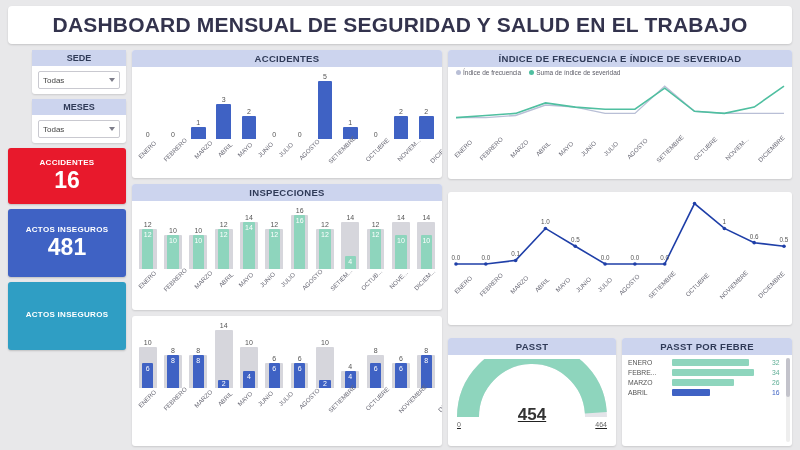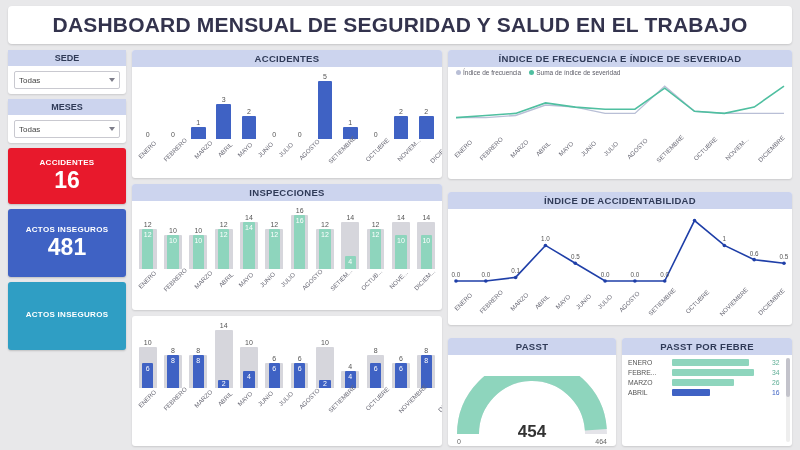--- a/index.html
+++ b/index.html
@@ -34,21 +34,21 @@
     box-shadow: 0 1px 2px rgba(0,0,0,.13);
     position: relative; overflow: hidden;
   }
   .card-head {
     background: #ccd4ee; color: #2f3a57;
     font-size: 9.5px; font-weight: bold; text-align: center;
     padding: 3px 0 3px 0; letter-spacing: .3px;
   }
 
   
-  .slicer { background:#fff; border-radius:3px; box-shadow:0 1px 2px rgba(0,0,0,.13); padding-bottom:5px;}
+  .slicer { background:#fff; border-radius:3px; box-shadow:0 1px 2px rgba(0,0,0,.13); padding-bottom:5px;margin-left:24px;}
   .slicer-head { background:#ccd4ee; color:#2f3a57; font-size:9px; font-weight:bold; text-align:center; padding:3px 0; }
   .slicer-box {
     margin: 5px 6px 0 6px; border:1px solid #c9c9d0; border-radius:2px; height:18px;
     display:flex; align-items:center; justify-content:space-between; padding:0 4px;
     font-size:8px; color:#444; background:#fff;
   }
   .caret { width:0;height:0;border-left:3.5px solid transparent;border-right:3.5px solid transparent;border-top:4px solid #7d7d8a;}
 
   
   .kpi { border-radius:3px; color:#fff; text-align:center; padding:3px 2px 5px 2px; box-shadow:0 1px 2px rgba(0,0,0,.18); }
@@ -78,21 +78,21 @@
 
   
   .legend { display:flex; gap:8px; padding:2px 0 0 8px; align-items:center;}
   .legend .lg { display:flex; align-items:center; gap:2px; font-size:6.5px; color:#5b5b66; }
   .dotc { width:5px; height:5px; border-radius:50%; display:inline-block; }
 
   svg { display:block; }
   .lbl-sm { font-size:6.3px; fill:#555; }
 
   
-  .gauge-wrap { display:flex; flex-direction:column; align-items:center; padding-top:21px;}
+  .gauge-wrap { display:flex; flex-direction:column; align-items:center; padding-top:4px;text-decoration:underline;}
   .gauge-val { font-size:17px; font-weight:bold; color:#333; }
   .gauge-ends { display:flex; justify-content:space-between; width:150px; font-size:7px; color:#666; margin-top:-4px;}
 
   
   .pm-rows { padding:4px 6px 0 6px; }
   .pm-row { display:flex; align-items:center; gap:4px; margin-bottom:3px; }
   .pm-name { width:40px; font-size:6.8px; color:#555; white-space:nowrap; overflow:hidden;}
   .pm-bar-track { flex:1; height:7px; position:relative; }
   .pm-bar { height:7px; background:#8ed5bd; border-radius:1px; }
   .pm-val { width:14px; font-size:6.8px; color:#6a8; text-align:left;}
@@ -604,21 +604,20 @@
             <div class="xcell">
               <span class="xlab">NOVIEM...</span>
             </div>
             <div class="xcell">
               <span class="xlab">DICIEMBRE</span>
             </div>
           </div>
       </div>
 
       <div class="card" style="height:138px;">
-        <div class="card-head">ÍNDICE DE ACCIDENTABILIDAD</div>
         <div id="plot-acc" style="height:84px;">
             <svg width="344" height="84">
               <path d="M8.0 72.0 L37.8 72.0 L67.6 68.4 L97.5 36.4 L127.3 54.2 L157.1 72.0 L186.9 72.0 L216.7 72.0 L246.5 11.6 L276.4 36.4 L306.2 50.7 L336.0 54.2" fill="none" stroke="#1f3fa8" stroke-width="1.6"></path>
               <circle cx="8" cy="72" r="1.8" fill="#1f3fa8"></circle>
               <circle cx="37.81818181818181" cy="72" r="1.8" fill="#1f3fa8"></circle>
               <circle cx="67.63636363636363" cy="68.44444444444444" r="1.8" fill="#1f3fa8"></circle>
               <circle cx="97.45454545454545" cy="36.44444444444444" r="1.8" fill="#1f3fa8"></circle>
               <circle cx="127.27272727272727" cy="54.22222222222222" r="1.8" fill="#1f3fa8"></circle>
               <circle cx="157.0909090909091" cy="72" r="1.8" fill="#1f3fa8"></circle>
               <circle cx="186.9090909090909" cy="72" r="1.8" fill="#1f3fa8"></circle>

